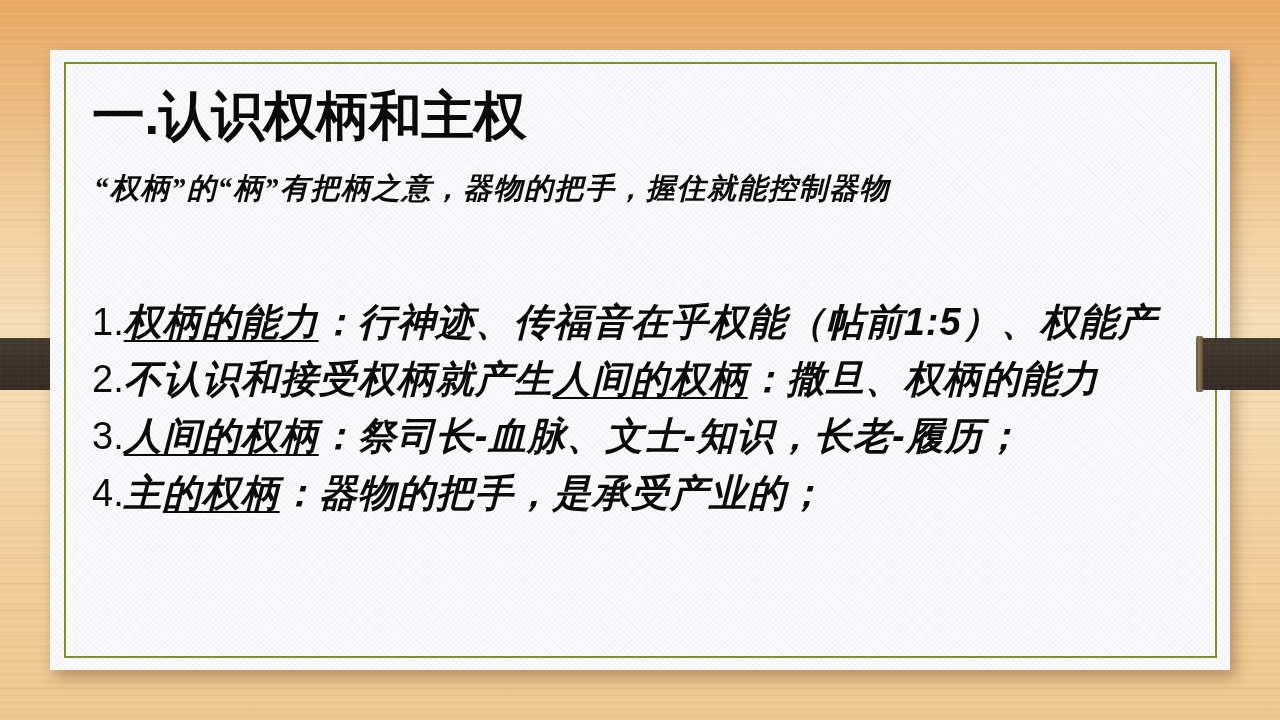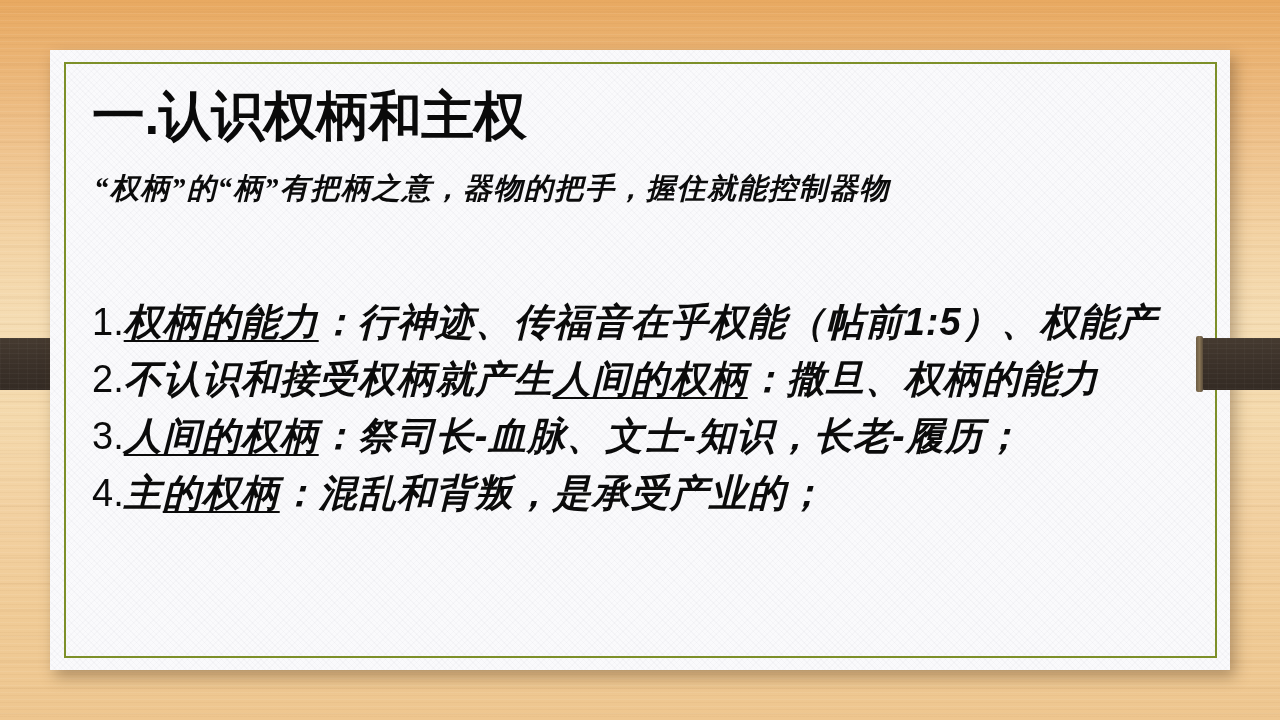--- a/index.html
+++ b/index.html
@@ -220,18 +220,18 @@
       <div class="body-line">
         <span class="num">2.</span><span>不认识和接受权柄就产生</span><span class="u">人间的权柄</span><span>：撒旦、权柄的能力</span>
       </div>
 
 
       <div class="body-line">
         <span class="num">3.</span><span class="u">人间的权柄</span><span>：祭司长-血脉、文士-知识，长老-履历；</span>
       </div>
 
       <div class="body-line">
-        <span class="num">4.</span><span>主</span><span class="u">的权柄</span><span>：混乱和背叛，是承受产业的；</span>
+        <span class="num">4.</span><span>主</span><span class="u">的权柄</span><span>：器物的把手，是承受产业的；</span>
       </div>
 
     </div>
   </div>
 </div>
 
 </body></html>

